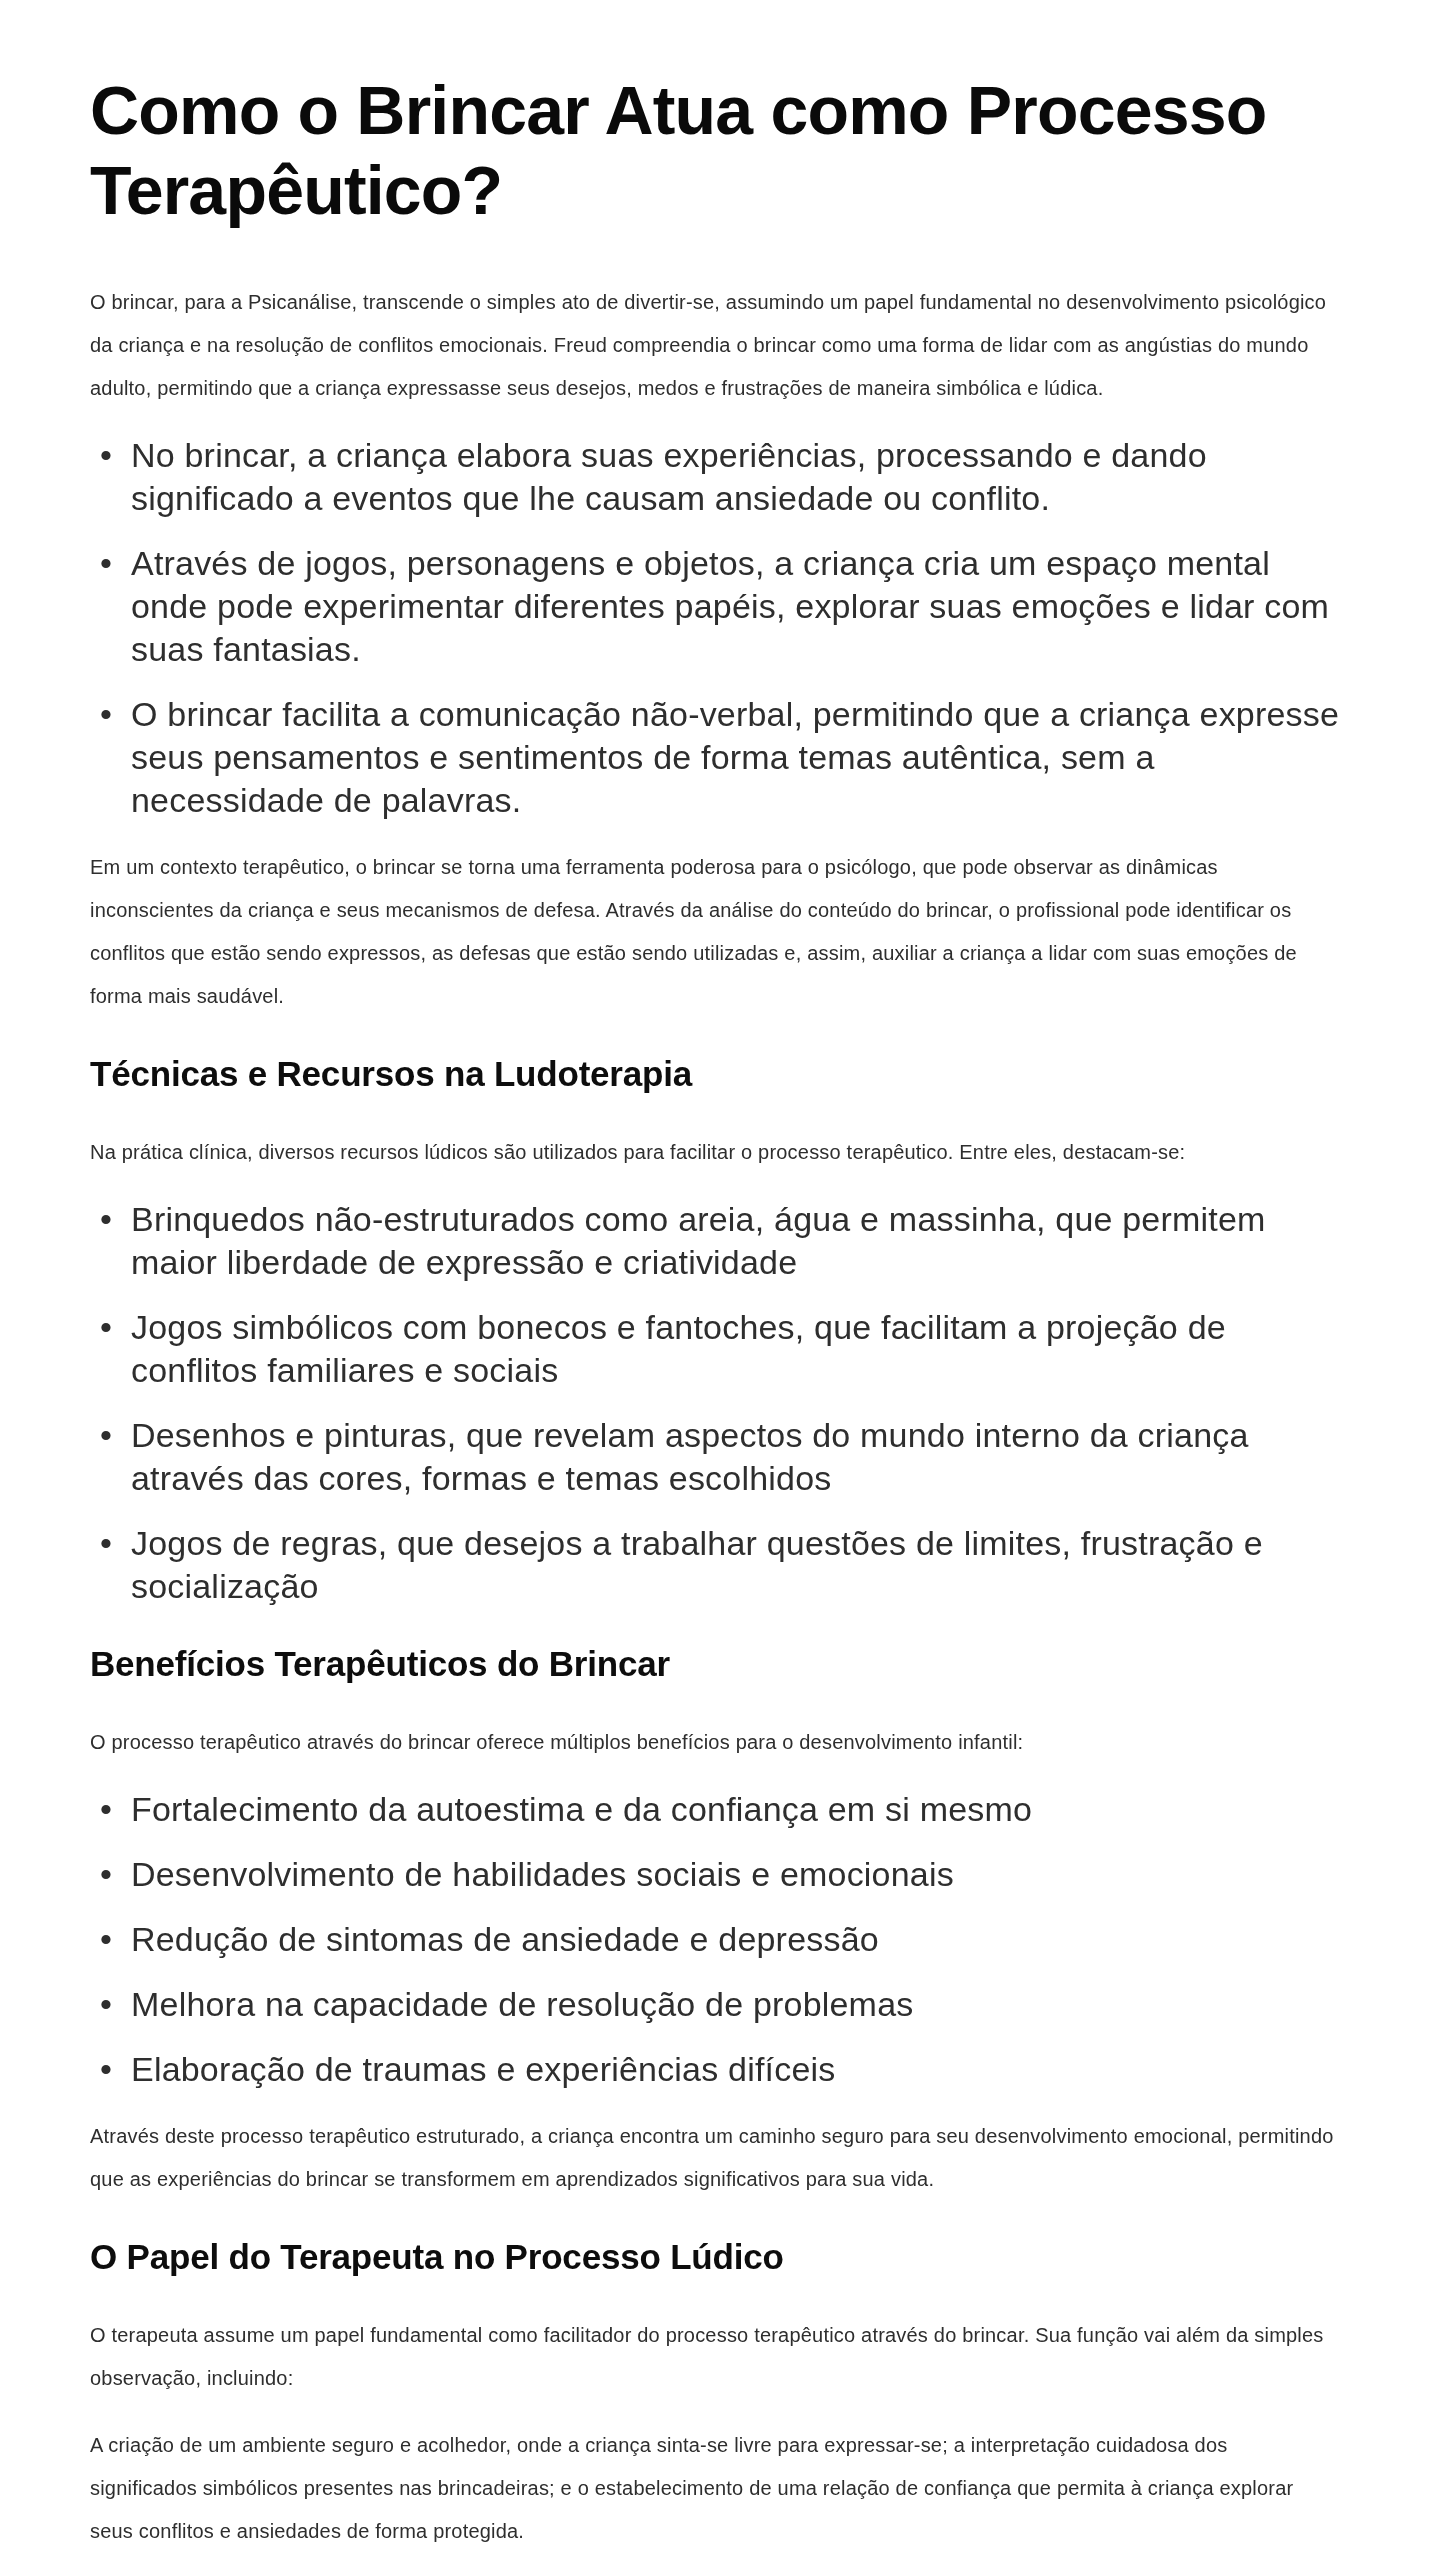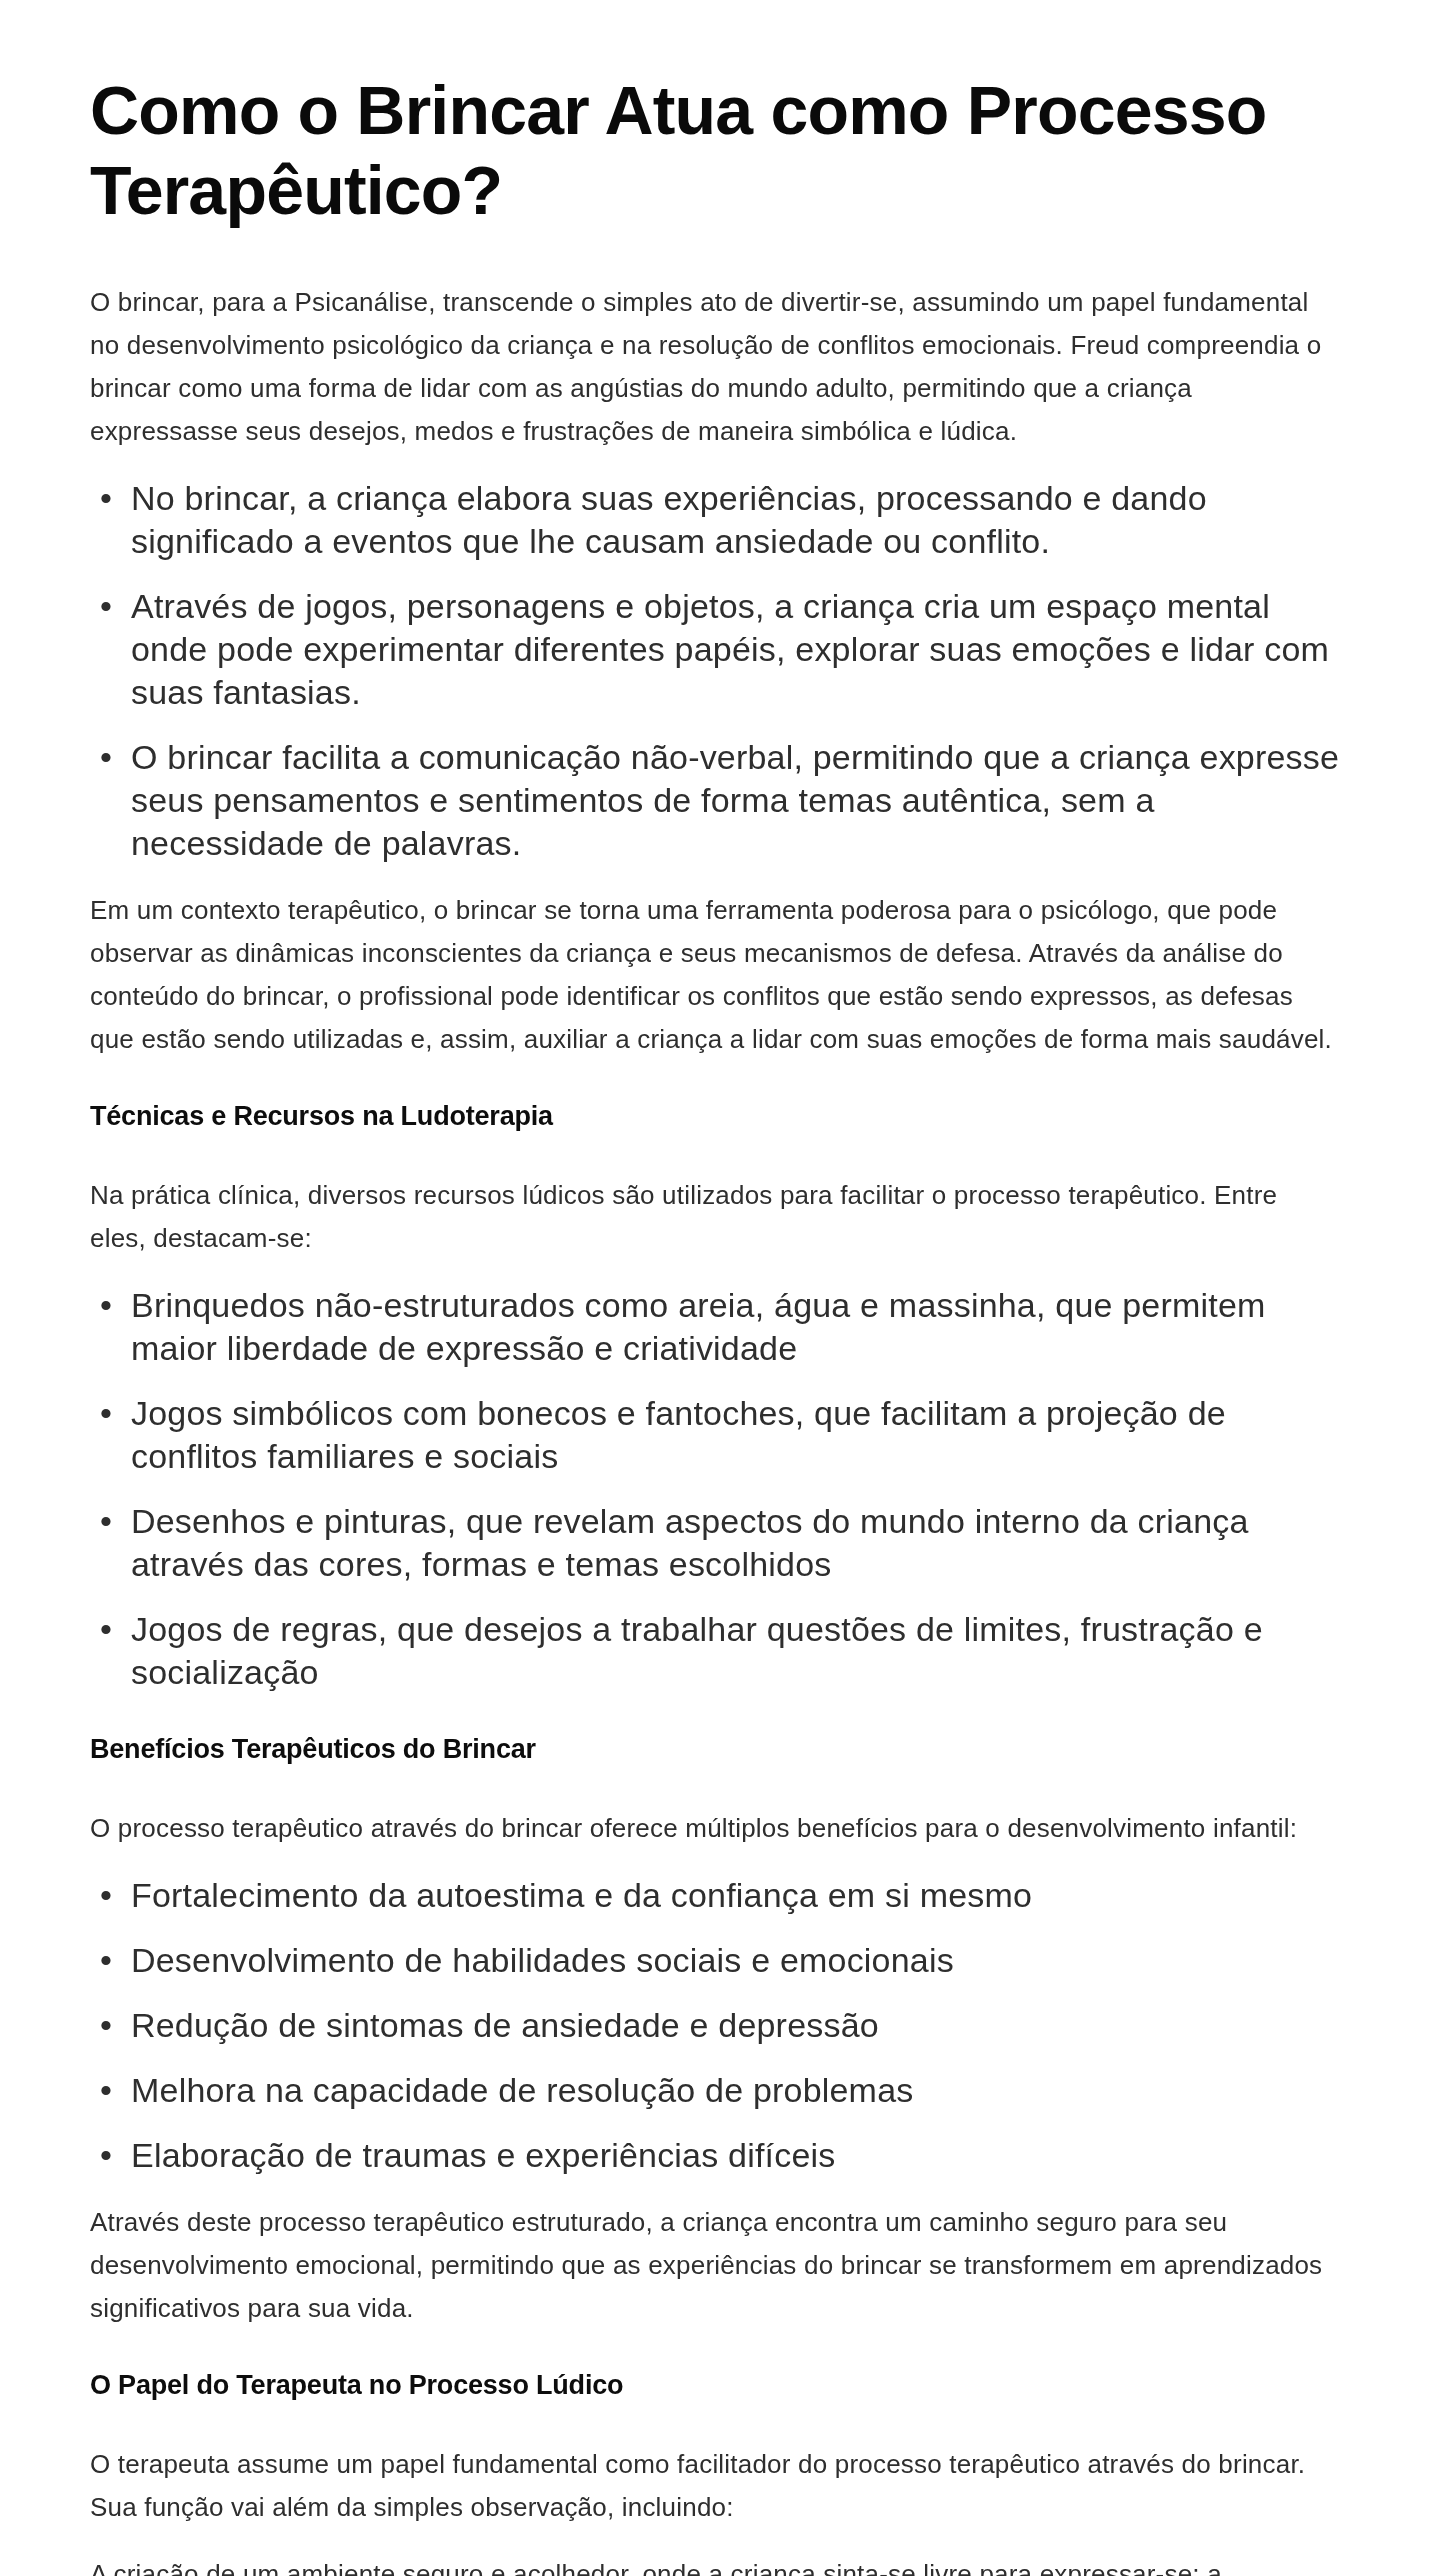--- a/index.html
+++ b/index.html
@@ -17,29 +17,29 @@
   }
   h1.title {
     font-size: 68px;
     line-height: 80px;
     font-weight: 700;
     letter-spacing: -0.8px;
     color: #0a0a0a;
     margin: 0 0 51px 0;
   }
   h2.section-heading {
-    font-size: 27px;
+    font-size: 35px;
     line-height: 41px;
     font-weight: 700;
     letter-spacing: -0.2px;
     color: #0d0d0d;
     margin: 35px 0 37px 0;
   }
   p.body-text {
-    font-size: 26px;
+    font-size: 20px;
     line-height: 43px;
     letter-spacing: 0.2px;
     margin: 0 2px 24px 0;
   }
   ul.bullet-list {
     list-style: none;
     margin: 0 0 24px 0;
     padding-left: 41px;
   }
   ul.bullet-list li {

